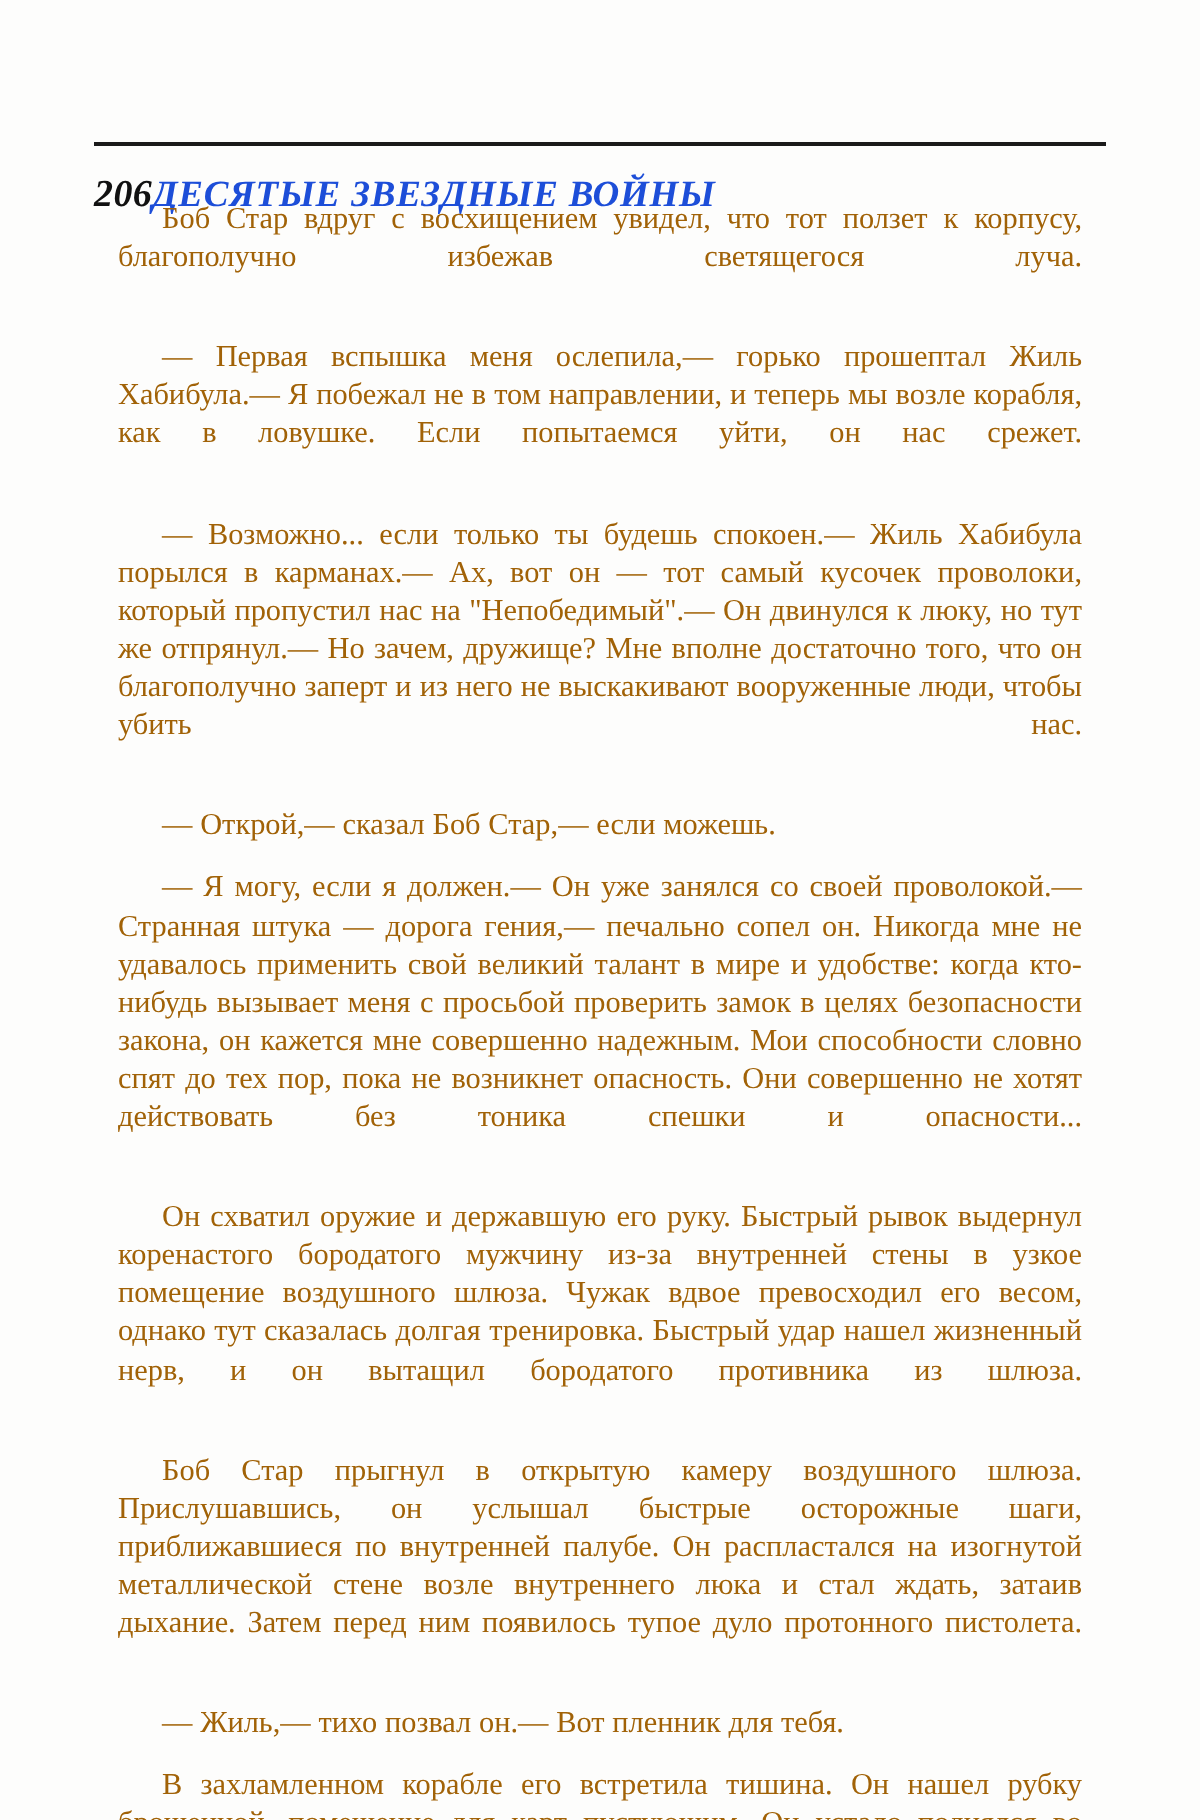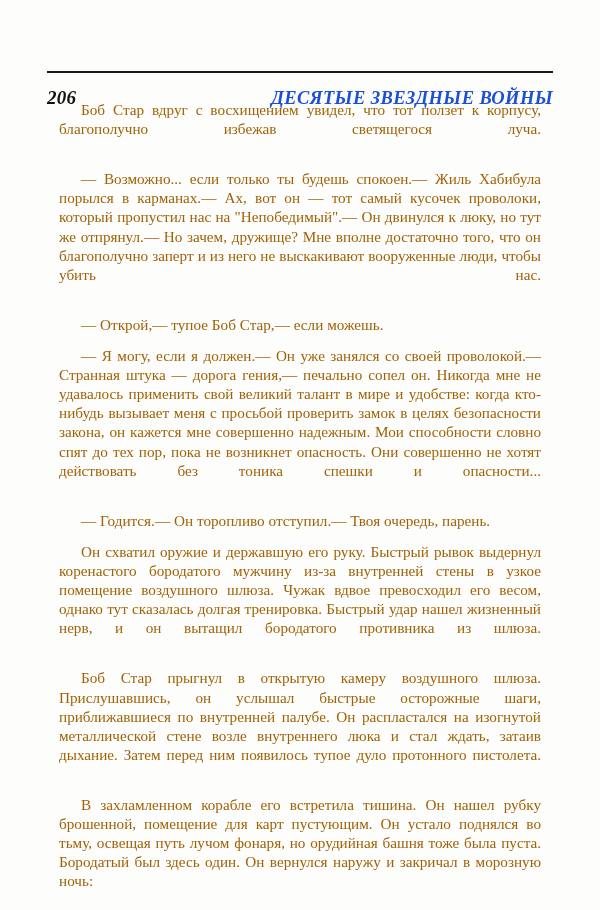--- a/index.html
+++ b/index.html
@@ -23,21 +23,21 @@
     padding: 0;
   }
   
   .header {
     position: absolute;
     left: 47px;
     top: 44px;
     width: 506px;
     display: flex;
     align-items: baseline;
-    justify-content: space-between;
+    justify-content: flex-start;
   }
   .folio {
     font-style: italic;
     font-weight: 700;
     font-size: 19px;
     letter-spacing: 0.2px;
     color: #111111;
   }
   .running-title {
     font-style: italic;
@@ -91,23 +91,24 @@
 <div class="page">
 
   <div class="header">
     <span class="folio">206</span>
     <span class="running-title">ДЕСЯТЫЕ ЗВЕЗДНЫЕ ВОЙНЫ</span>
   </div>
   <div class="header-rule"></div>
 
   <div class="body-text">
     <p class="para">Боб Стар вдруг с восхищением увидел, что тот ползет к корпусу, благополучно избежав светящегося луча.</p>
+    <p class="para">— Первая вспышка меня ослепила,— горько прошептал Жиль Хабибула.— Я побежал не в том направлении, и теперь мы возле корабля, как в ловушке. Если попытаемся уйти, он нас срежет.</p>
     <p class="para">— Возможно... если только ты будешь спокоен.— Жиль Хабибула порылся в карманах.— Ах, вот он — тот самый кусочек проволоки, который пропустил нас на "Непобедимый".— Он двинулся к люку, но тут же отпрянул.— Но зачем, дружище? Мне вполне достаточно того, что он благополучно заперт и из него не выскакивают вооруженные люди, чтобы убить нас.</p>
-    <p class="para ragged">— Открой,— тупое Боб Стар,— если можешь.</p>
+    <p class="para ragged">— Открой,— сказал Боб Стар,— если можешь.</p>
     <p class="para">— Я могу, если я должен.— Он уже занялся со своей проволокой.— Странная штука — дорога гения,— печально сопел он. Никогда мне не удавалось применить свой великий талант в мире и удобстве: когда кто-нибудь вызывает меня с просьбой проверить замок в целях безопасности закона, он кажется мне совершенно надежным. Мои способности словно спят до тех пор, пока не возникнет опасность. Они совершенно не хотят действовать без тоника спешки и опасности...</p>
-    <p class="para ragged">— Годится.— Он торопливо отступил.— Твоя очередь, парень.</p>
     <p class="para">Он схватил оружие и державшую его руку. Быстрый рывок выдернул коренастого бородатого мужчину из-за внутренней стены в узкое помещение воздушного шлюза. Чужак вдвое превосходил его весом, однако тут сказалась долгая тренировка. Быстрый удар нашел жизненный нерв, и он вытащил бородатого противника из шлюза.</p>
     <p class="para">Боб Стар прыгнул в открытую камеру воздушного шлюза. Прислушавшись, он услышал быстрые осторожные шаги, приближавшиеся по внутренней палубе. Он распластался на изогнутой металлической стене возле внутреннего люка и стал ждать, затаив дыхание. Затем перед ним появилось тупое дуло протонного пистолета.</p>
+    <p class="para ragged">— Жиль,— тихо позвал он.— Вот пленник для тебя.</p>
     <p class="para">В захламленном корабле его встретила тишина. Он нашел рубку брошенной, помещение для карт пустующим. Он устало поднялся во тьму, освещая путь лучом фонаря, но орудийная башня тоже была пуста. Бородатый был здесь один. Он вернулся наружу и закричал в морозную ночь:</p>
 
   </div>
 
 </div>
 
 </body></html>

